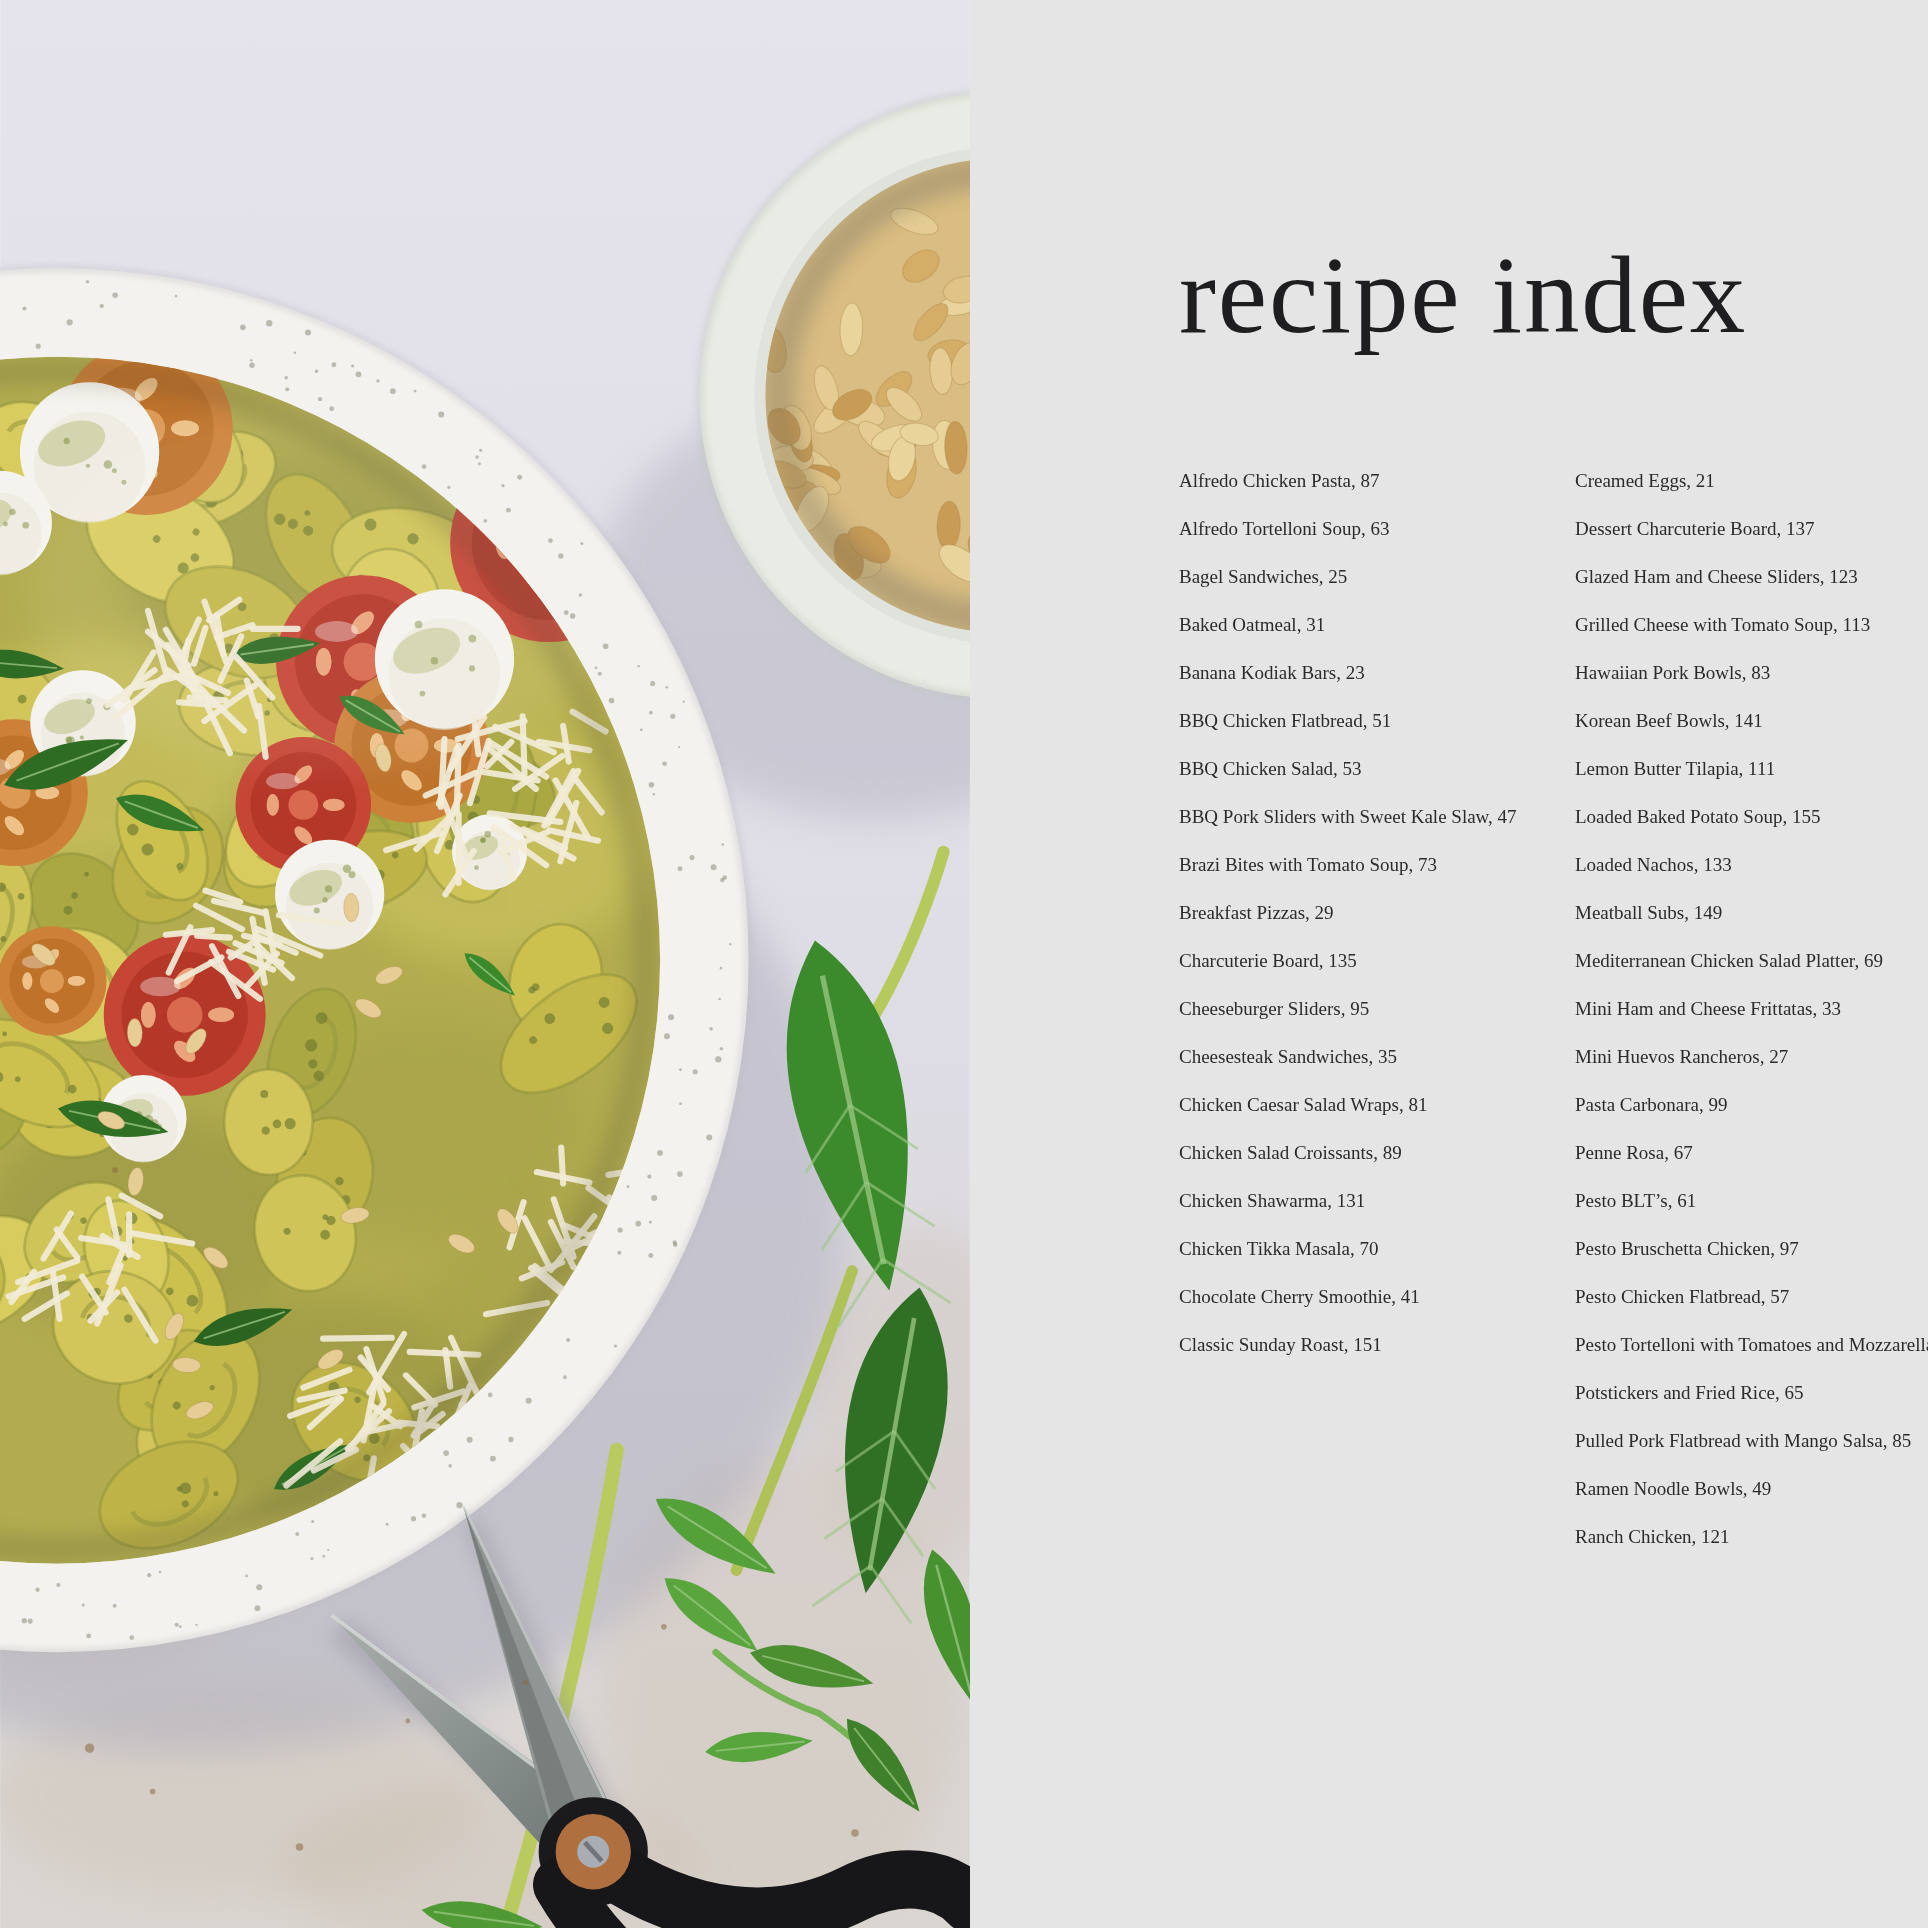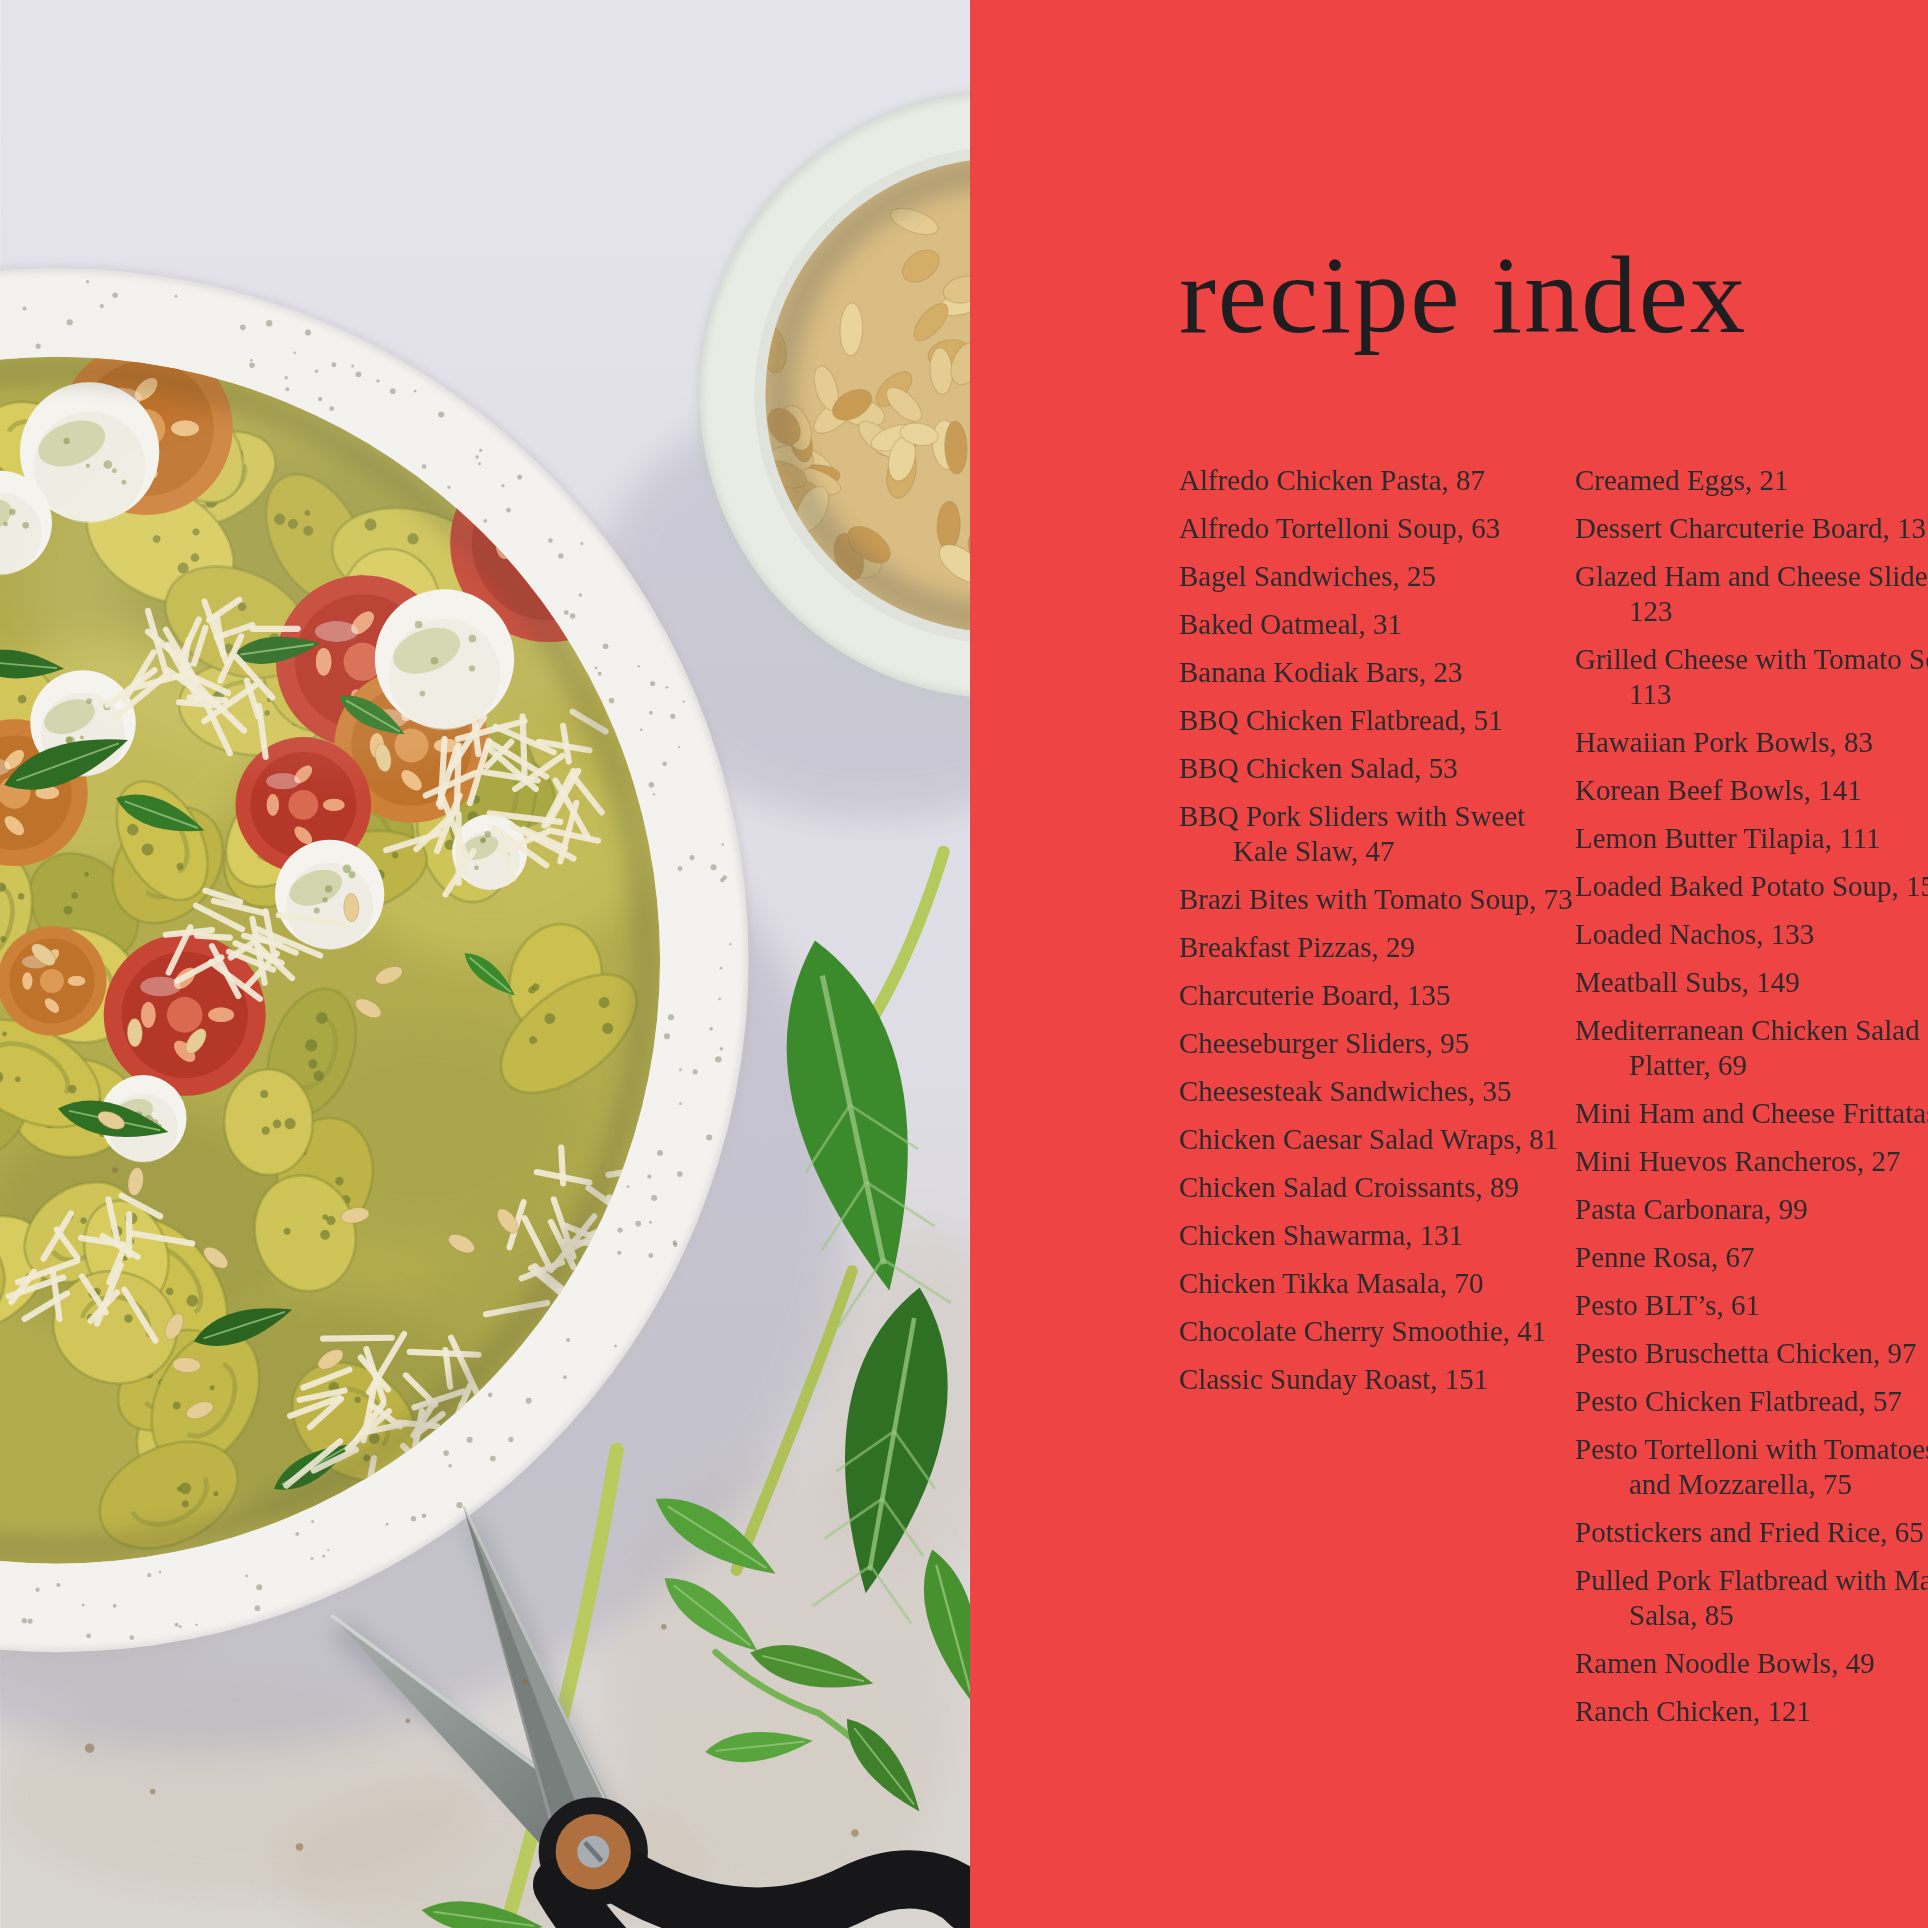--- a/index.html
+++ b/index.html
@@ -1,24 +1,24 @@
 <!DOCTYPE html>
 <html style="font-size:15px"><head>
 <meta charset="utf-8">
 <style>
   html,body{margin:0;padding:0;background:#ffffff;overflow:hidden;}
   .stage{position:relative;width:1928px;height:1928px;overflow:hidden;background:#ffffff;
          font-family:"Liberation Serif", serif;}
   .photo{position:absolute;left:0;top:0;width:970px;height:1928px;overflow:hidden;}
   .photo svg{display:block;}
-  .page{position:absolute;left:970px;top:0;width:959px;height:1928px;background:#ef4444;}
+  .page{position:absolute;left:970px;top:0;width:959px;height:1928px;background:#e5e5e5;}
   .title{position:absolute;left:209px;top:237px;margin:0;font-weight:400;
          font-size:111px;line-height:1.05;letter-spacing:1.9px;color:#1e1e20;
          font-family:"Liberation Serif", serif;white-space:nowrap;}
-  .col{position:absolute;top:463px;font-size:29px;line-height:35px;color:#2b2b2d;}
+  .col{position:absolute;top:463px;font-size:19px;line-height:35px;color:#2b2b2d;}
   .col-left{left:209px;width:399px;}
   .col-right{left:605px;width:409px;}
   .entry{padding-left:54px;text-indent:-54px;margin-bottom:13px;}
 </style>
 </head>
 <body>
 
 <div class="stage">
 
   <div class="photo">

